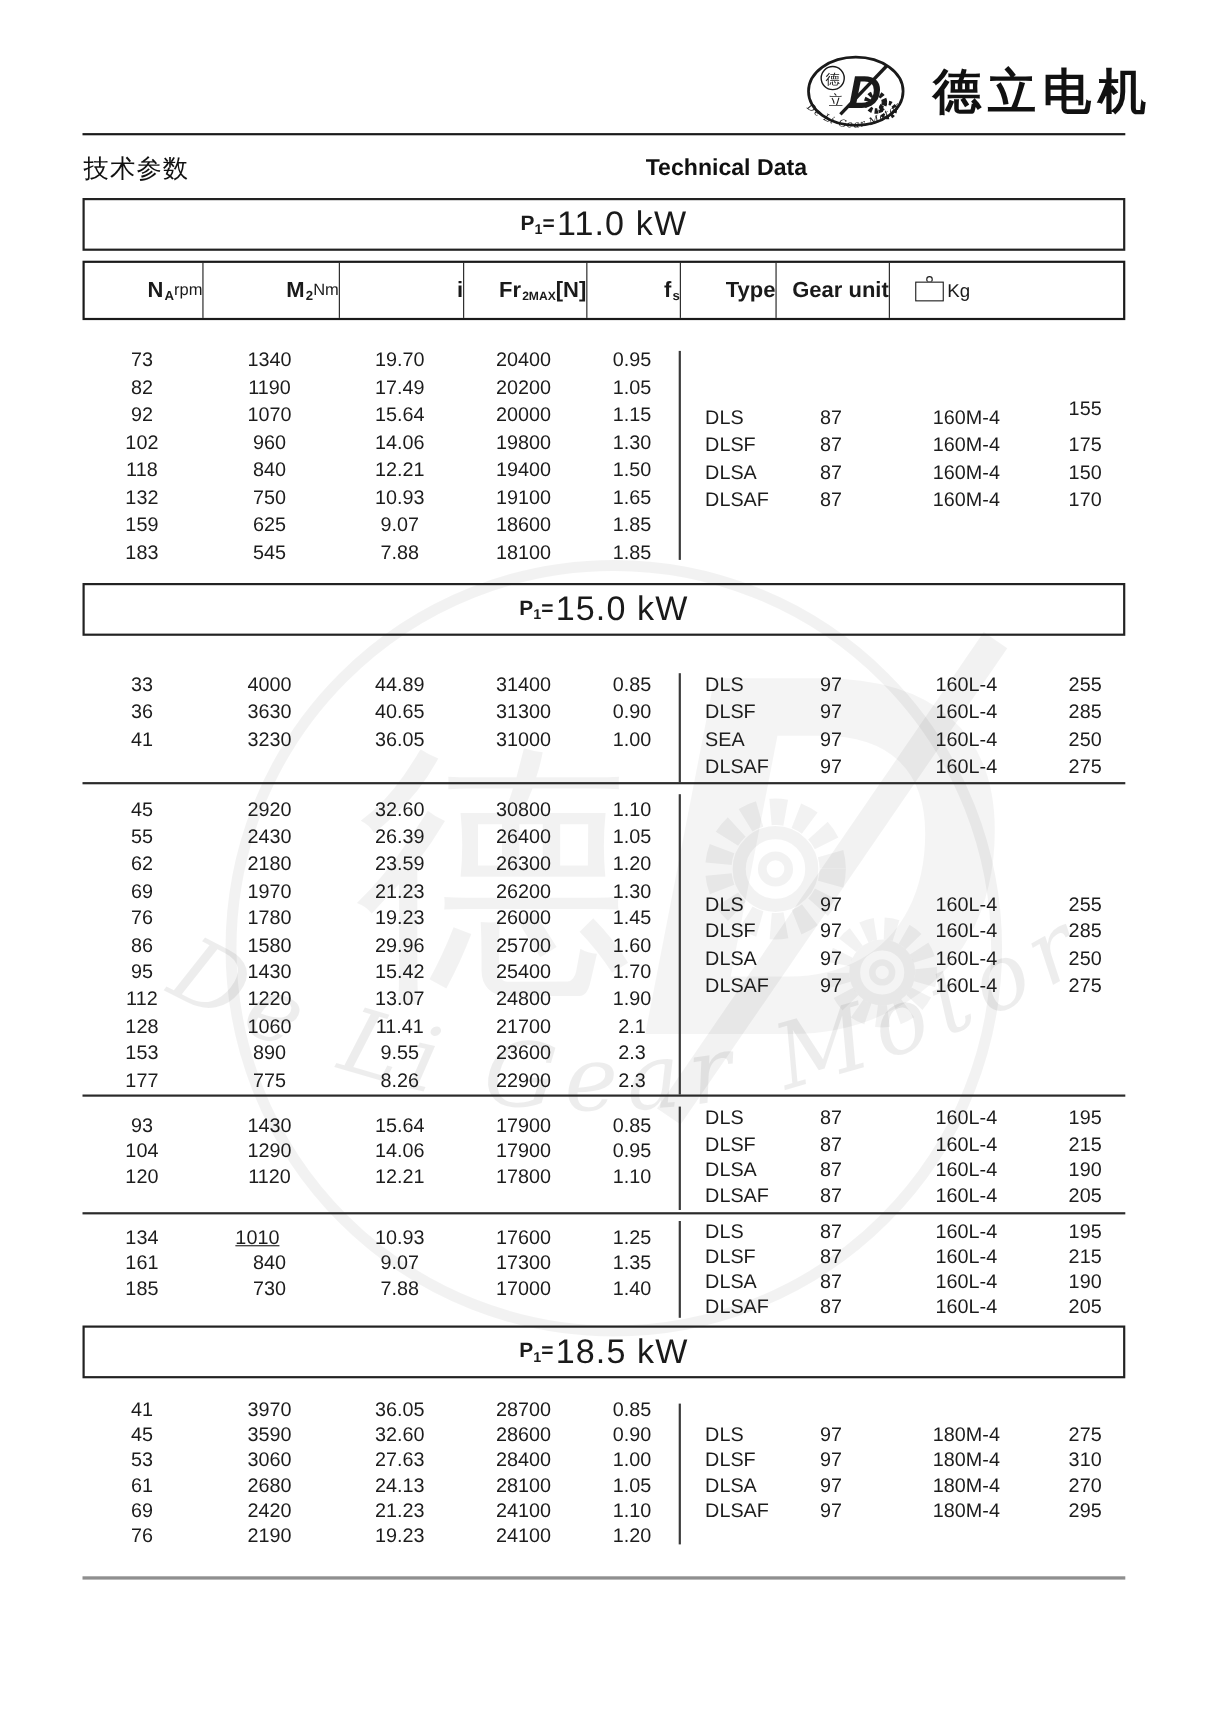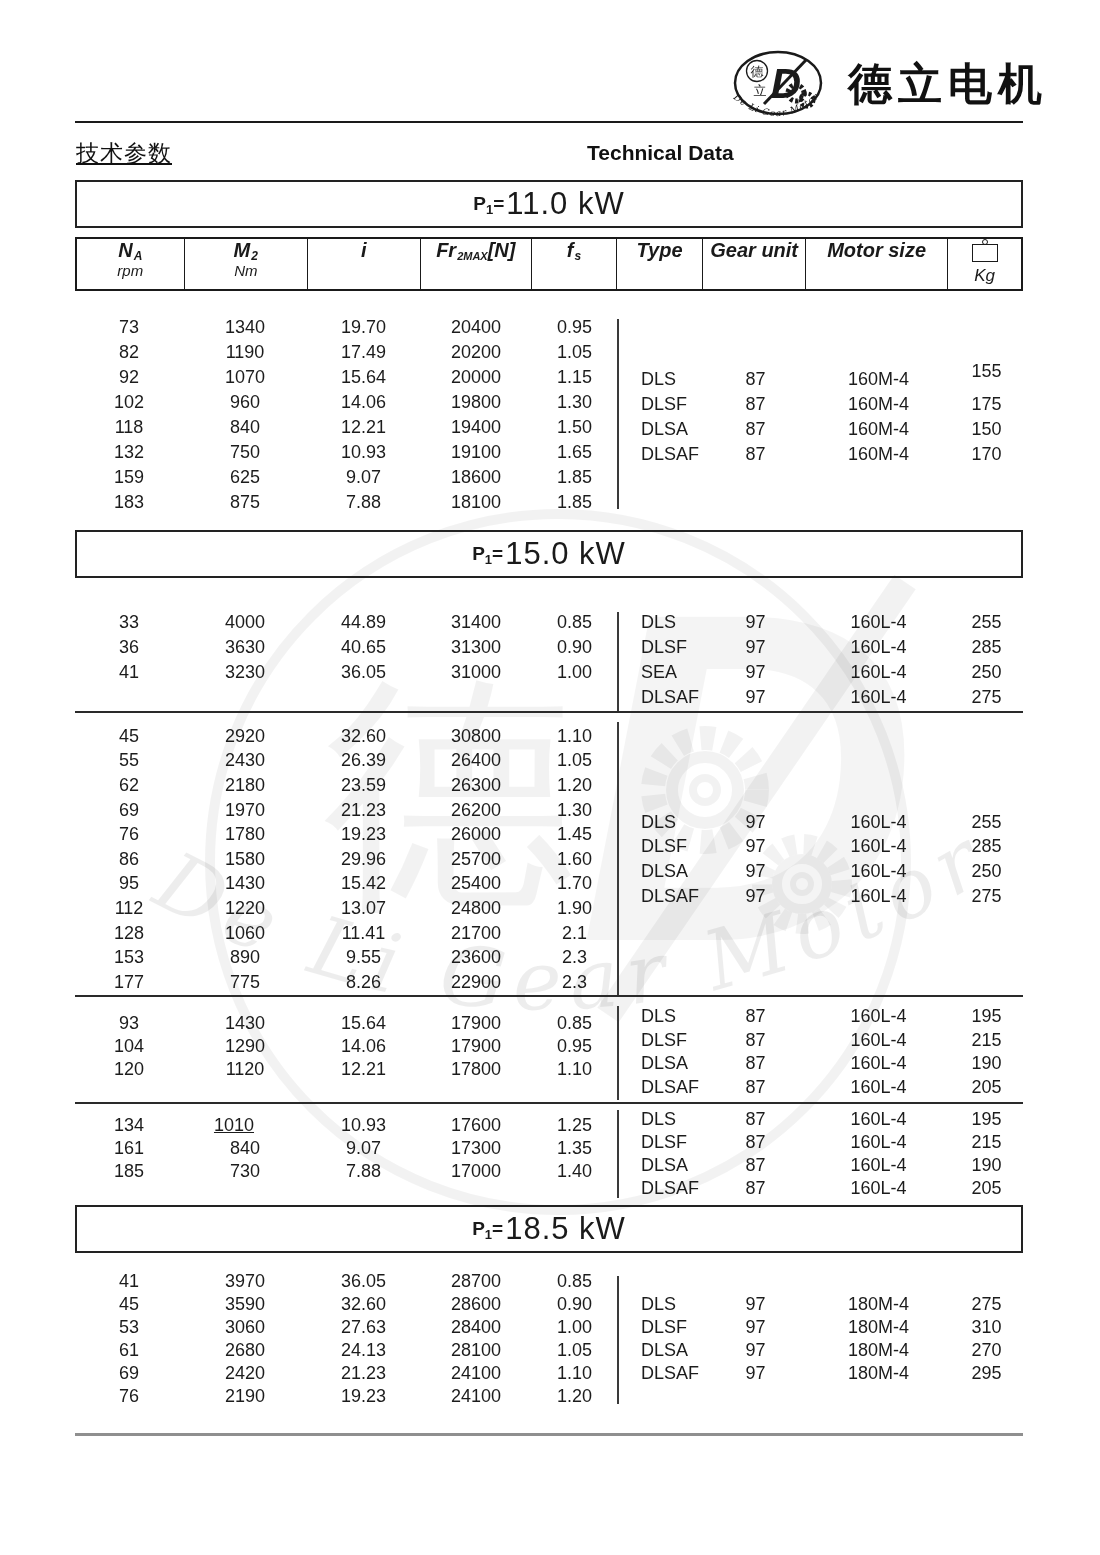--- a/index.html
+++ b/index.html
@@ -6,35 +6,35 @@
   .page{position:relative;width:1100px;height:1555px;background:#fff;overflow:hidden;
         font-family:"Liberation Sans",sans-serif;color:#1a1a1a;}
   .page > *{z-index:1;}
   .wm{position:absolute;left:0;top:0;z-index:0;pointer-events:none;}
 
   
   .logo-wrap{position:absolute;left:726px;top:48px;display:flex;align-items:flex-start;}
   .brand-zh{font-family:"DejaVu Serif",serif;font-weight:bold;font-size:44px;line-height:1;
             letter-spacing:6px;margin-left:10px;margin-top:14px;color:#111;}
   .toprule{position:absolute;left:75px;top:121px;width:948px;height:2px;background:#1a1a1a;}
-  .zh-title{position:absolute;left:76px;top:138px;font-size:23px;letter-spacing:1px;color:#111;text-decoration:underline;}
+  .zh-title{position:absolute;left:76px;top:138px;font-size:23px;letter-spacing:1px;color:#111;}
   .en-title{position:absolute;left:587px;top:141px;font-size:21px;font-weight:bold;color:#111;}
 
   
   .pbox{position:absolute;left:75px;width:948px;height:48px;border:2px solid #222;
         box-sizing:border-box;display:flex;align-items:center;justify-content:center;background:transparent;}
   .pp{font-size:19px;font-weight:bold;}
   .psub{font-size:13px;font-weight:bold;position:relative;top:4px;}
   .pval{font-size:31px;font-weight:normal;letter-spacing:1px;margin-left:2px;}
 
   
   .hgrid{position:absolute;left:75px;top:237px;width:948px;height:54px;border:2px solid #1a1a1a;
          box-sizing:border-box;display:flex;}
-  .hcell{border-right:1.5px solid #1a1a1a;box-sizing:border-box;display:flex;flex-direction:column;
-         align-items:center;justify-content:flex-start;line-height:1.15;font-style:italic;}
+  .hcell{border-right:1.5px solid #1a1a1a;box-sizing:border-box;display:flex;
+         align-items:center;justify-content:flex-end;line-height:1.15;}
   .hcell:last-child{border-right:none;}
   .hmain{font-size:20px;font-weight:bold;}
   .hsub{font-size:12px;font-weight:bold;position:relative;top:3px;margin-left:1px;}
   .hsub2{font-size:11px;font-weight:bold;position:relative;top:3px;margin-left:1px;letter-spacing:0;}
   .hunit{font-size:15px;font-weight:normal;}
   .wicon{position:relative;width:32px;height:26px;}
   .wicon .knob{position:absolute;left:50%;top:0;transform:translateX(-50%);width:6px;height:6px;
                border:1.5px solid #1a1a1a;border-radius:50%;box-sizing:border-box;background:#fff;}
   .wicon .wbody{position:absolute;left:3px;right:3px;top:5px;height:18px;border:1.5px solid #1a1a1a;
                 box-sizing:border-box;background:#fff;}
@@ -133,23 +133,20 @@
         <div class="hmain">Fr<span class="hsub2">2MAX</span>[N]</div>
       </div>
       <div class="hcell" style="width: 85px;">
         <div class="hmain">f<span class="hsub">s</span></div>
       </div>
       <div class="hcell" style="width: 87px;">
         <div class="hmain">Type</div>
       </div>
       <div class="hcell" style="width: 103px;">
         <div class="hmain">Gear unit</div>
-      </div>
-      <div class="hcell" style="width: 143px;">
-        <div class="hmain">Motor size</div>
       </div>
       <div class="hcell" style="width: 73px;">
         <div class="wicon">
           <span class="knob"></span>
           <span class="wbody"></span>
         </div>
         <div class="kg-label">Kg</div>
       </div>
     </div>
 
@@ -184,21 +181,21 @@
         <div class="dcell" style="left: 108px; width: 124px; top: 125px; height: 25px;">750</div>
         <div class="dcell" style="left: 232px; width: 113px; top: 125px; height: 25px;">10.93</div>
         <div class="dcell" style="left: 345px; width: 112px; top: 125px; height: 25px;">19100</div>
         <div class="dcell" style="left: 457px; width: 85px; top: 125px; height: 25px;">1.65</div>
         <div class="dcell" style="left: 0px; width: 108px; top: 150px; height: 25px;">159</div>
         <div class="dcell" style="left: 108px; width: 124px; top: 150px; height: 25px;">625</div>
         <div class="dcell" style="left: 232px; width: 113px; top: 150px; height: 25px;">9.07</div>
         <div class="dcell" style="left: 345px; width: 112px; top: 150px; height: 25px;">18600</div>
         <div class="dcell" style="left: 457px; width: 85px; top: 150px; height: 25px;">1.85</div>
         <div class="dcell" style="left: 0px; width: 108px; top: 175px; height: 25px;">183</div>
-        <div class="dcell" style="left: 108px; width: 124px; top: 175px; height: 25px;">875</div>
+        <div class="dcell" style="left: 108px; width: 124px; top: 175px; height: 25px;">545</div>
         <div class="dcell" style="left: 232px; width: 113px; top: 175px; height: 25px;">7.88</div>
         <div class="dcell" style="left: 345px; width: 112px; top: 175px; height: 25px;">18100</div>
         <div class="dcell" style="left: 457px; width: 85px; top: 175px; height: 25px;">1.85</div>
         <div class="dcell type" style="left: 542px; width: 87px; top: 52px; height: 25px;">DLS</div>
         <div class="dcell" style="left: 629px; width: 103px; top: 52px; height: 25px;">87</div>
         <div class="dcell" style="left: 732px; width: 143px; top: 52px; height: 25px;">160M-4</div>
         <div class="dcell" style="left: 875px; width: 73px; top: 44px; height: 25px;">155</div>
         <div class="dcell type" style="left: 542px; width: 87px; top: 77px; height: 25px;">DLSF</div>
         <div class="dcell" style="left: 629px; width: 103px; top: 77px; height: 25px;">87</div>
         <div class="dcell" style="left: 732px; width: 143px; top: 77px; height: 25px;">160M-4</div>

